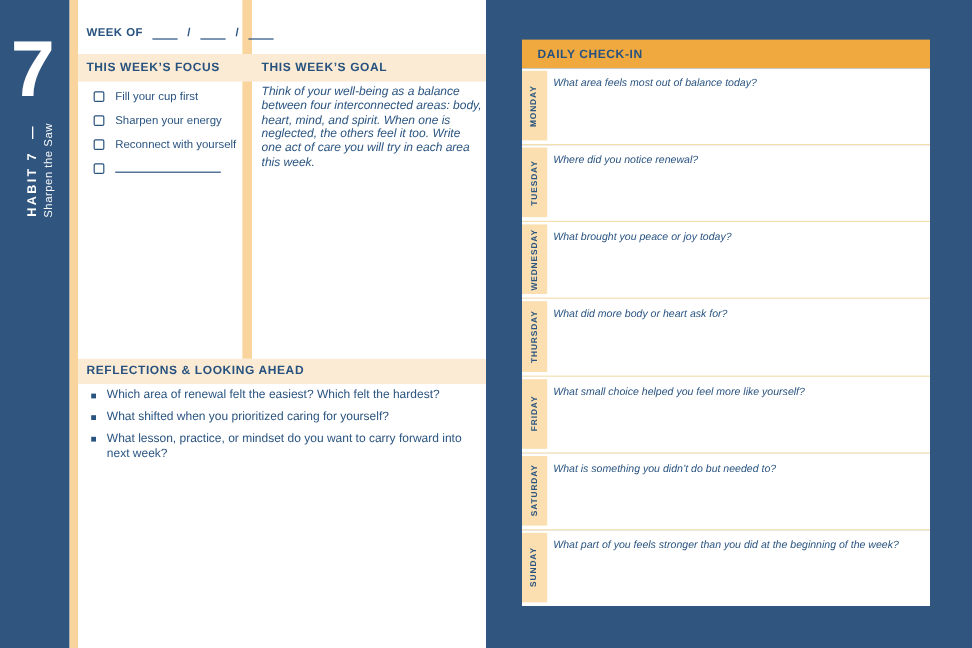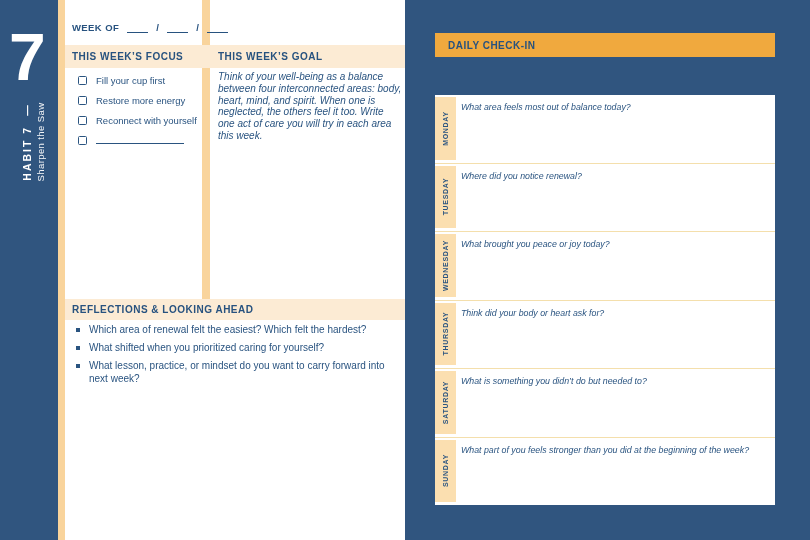--- a/index.html
+++ b/index.html
@@ -54,21 +54,21 @@
 
   .goal-text{ position:absolute; left:160px; top:71px; width:184px;
     font-size:10px; font-style:italic; line-height:11.8px; color:#2A5480; }
 
   .reflections-list{ position:absolute; left:18px; top:324px; width:315px; list-style:none; }
   .reflect-item{ display:flex; margin-bottom:5.5px; font-size:10px; line-height:12.5px; color:#2A5480; }
   .bullet{ width:4px; height:4px; background:#2A5480; margin:4px 9px 0 0; flex:none; }
 
   
   .right-page{ position:absolute; left:435px; top:33px; width:340px; height:472px;
-    display:flex; flex-direction:column;gap:38px; }
+    display:flex; flex-direction:column; }
   .daily-header{ height:24px; flex:none; background:#F0A93E; display:flex; align-items:center;
     padding-left:13px; font-size:10px; font-weight:bold; letter-spacing:0.5px; color:#27527F; }
   .day-rows{ flex:1; display:flex; flex-direction:column; background:#737373; }
   .day-row{ flex:1; display:flex; border-bottom:1px solid #F4DFAC; background:#ffffff; }
   .day-row:last-child{ border-bottom:none; }
   .day-cell{ width:21px; flex:none; background:#FBDFB0; margin:2px 0 3px 0;
     display:flex; align-items:center; justify-content:center; }
   .day-label{ transform:rotate(-90deg); white-space:nowrap;
     font-size:7px; font-weight:bold; letter-spacing:0.7px; color:#2A5480; }
   .question-area{ flex:1; padding:7px 12px 0 5px; }
@@ -104,21 +104,21 @@
   <div class="sec-heading h-focus">THIS WEEK’S FOCUS</div>
   <div class="sec-heading h-goal">THIS WEEK’S GOAL</div>
 
   <div class="checklist">
     <div class="check-item">
       <span class="checkbox"></span>
       <span class="check-label">Fill your cup first</span>
     </div>
     <div class="check-item">
       <span class="checkbox"></span>
-      <span class="check-label">Restore more energy</span>
+      <span class="check-label">Sharpen your energy</span>
     </div>
     <div class="check-item">
       <span class="checkbox"></span>
       <span class="check-label">Reconnect with yourself</span>
     </div>
     <div class="check-item">
       <span class="checkbox"></span>
       <span class="fill-line"></span>
     </div>
   </div>
@@ -174,24 +174,32 @@
       <div class="question-area">
         <div class="question">What brought you peace or joy today?</div>
       </div>
     </div>
 
     <div class="day-row">
       <div class="day-cell">
         <span class="day-label">THURSDAY</span>
       </div>
       <div class="question-area">
-        <div class="question">Think did your body or heart ask for?</div>
-      </div>
-    </div>
-
+        <div class="question">What did more body or heart ask for?</div>
+      </div>
+    </div>
+
+    <div class="day-row">
+      <div class="day-cell">
+        <span class="day-label">FRIDAY</span>
+      </div>
+      <div class="question-area">
+        <div class="question">What small choice helped you feel more like yourself?</div>
+      </div>
+    </div>
 
     <div class="day-row">
       <div class="day-cell">
         <span class="day-label">SATURDAY</span>
       </div>
       <div class="question-area">
         <div class="question">What is something you didn’t do but needed to?</div>
       </div>
     </div>
 

